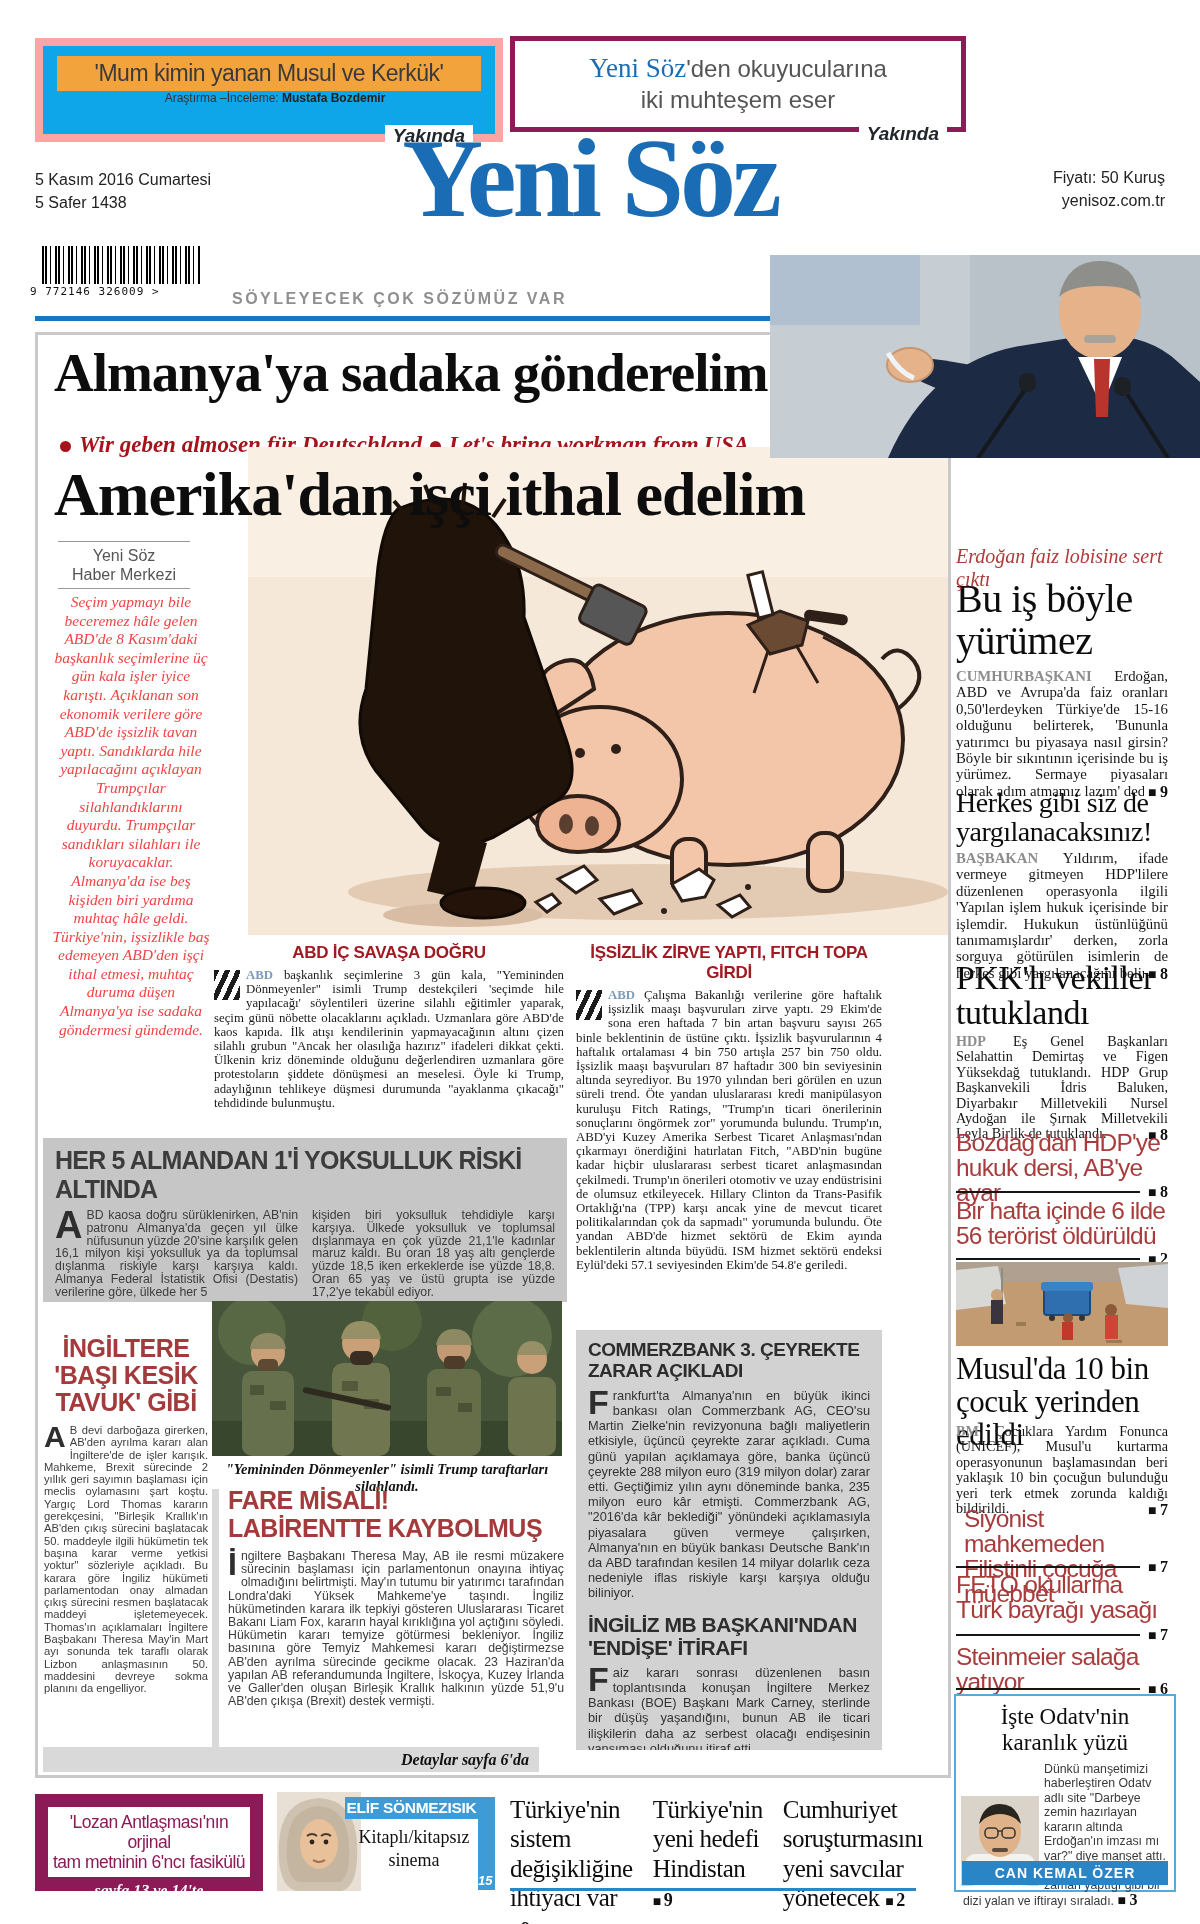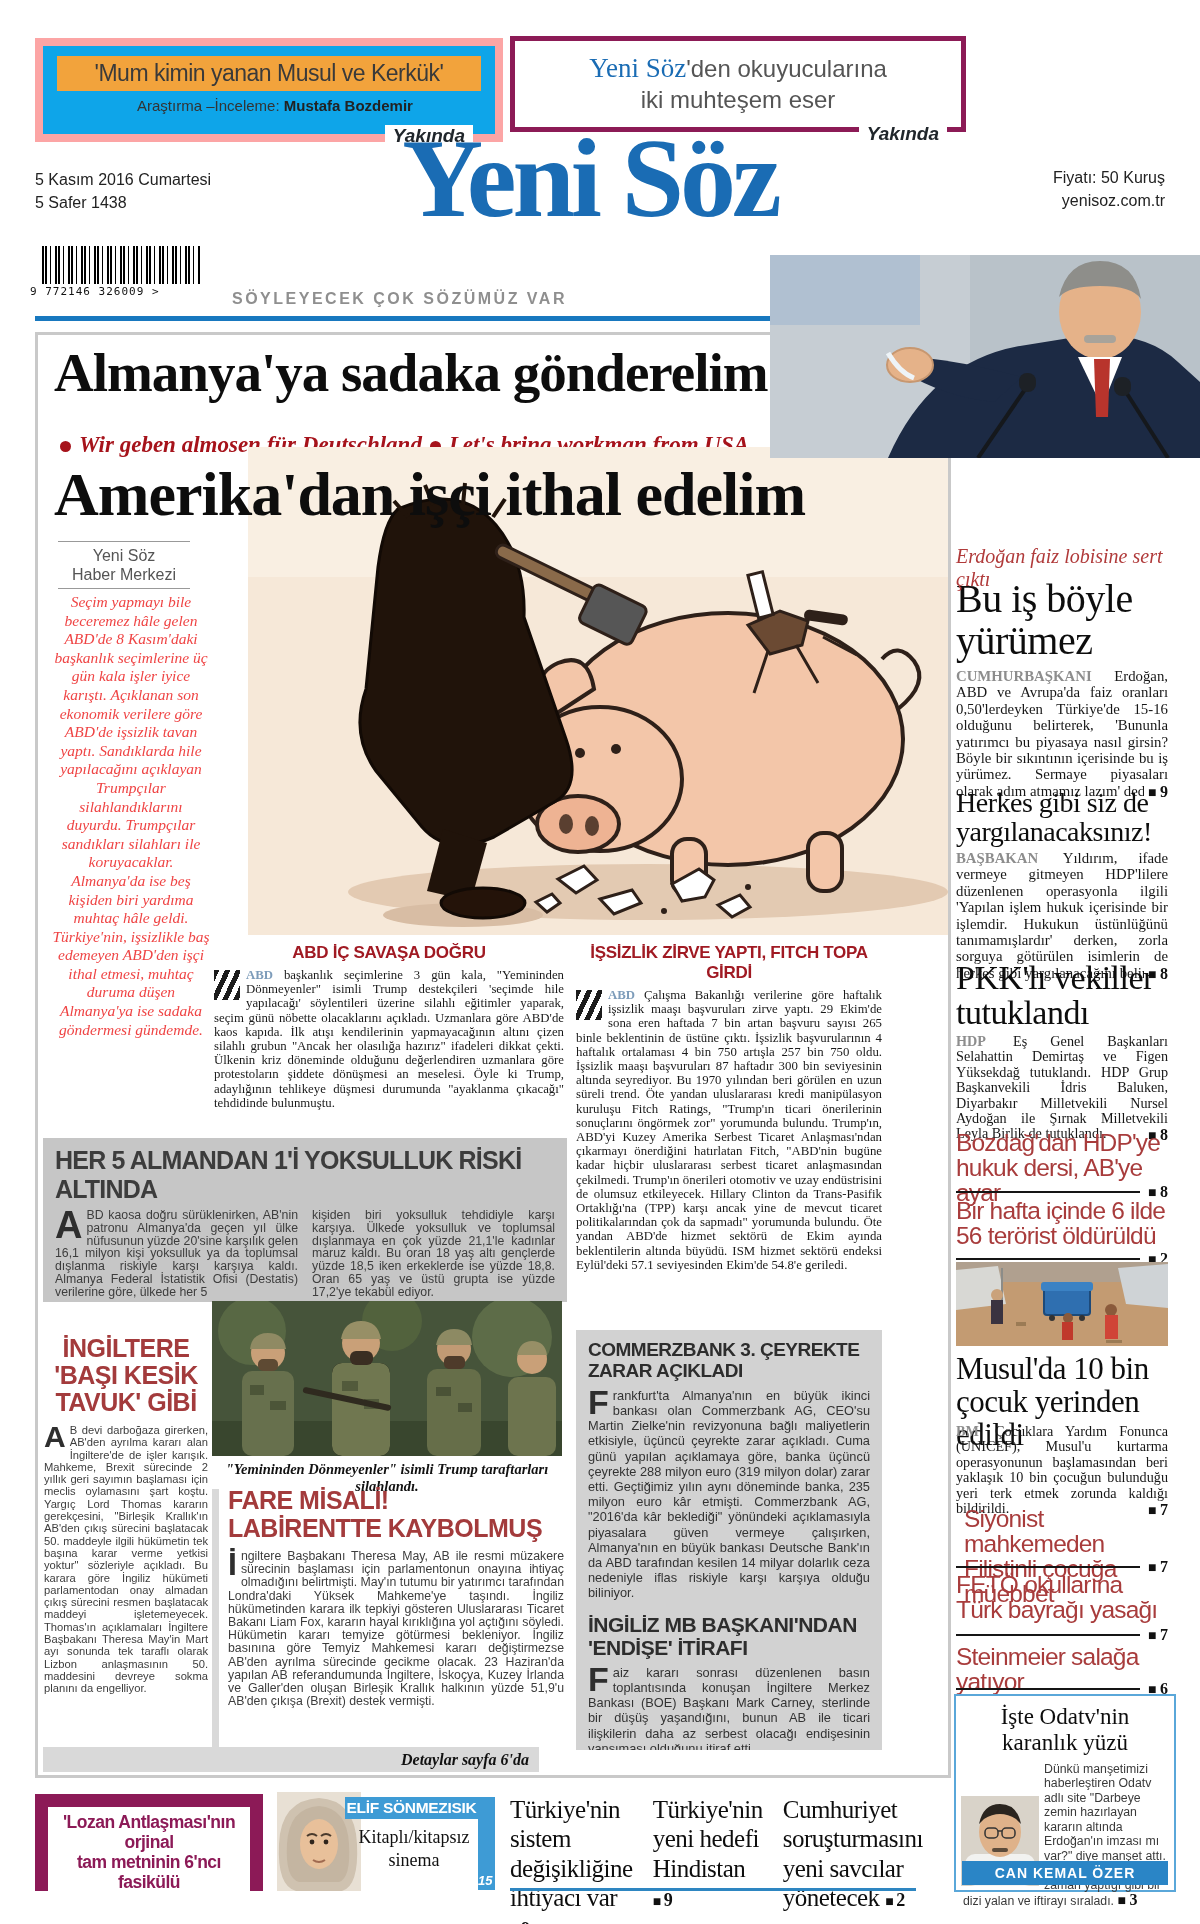--- a/index.html
+++ b/index.html
@@ -5,21 +5,21 @@
   html,body{margin:0;padding:0;background:#e8e8e8;}
   .page{position:relative;width:1200px;height:1924px;background:#fff;overflow:hidden;
         font-family:"Liberation Sans",sans-serif;color:#111;}
   .abs{position:absolute;}
   .serif{font-family:"Liberation Serif","DejaVu Serif",serif;}
 
   
   #promo-left{left:35px;top:38px;width:452px;height:88px;border:8px solid #fca5a5;background:#0ea5e9;}
   #promo-left .obar{margin:10px 14px 0 14px;background:#f2a33c;color:#3a3a3a;text-align:center;
         font-size:23px;padding:4px 0;letter-spacing:-0.5px;}
-  #promo-left .psub{text-align:center;font-size:15px;color:#333;margin-top:6px;padding-left:12px;}
+  #promo-left .psub{text-align:center;font-size:12px;color:#333;padding-left:12px;}
   #promo-left .psub b{color:#222;}
   .yakinda{position:absolute;right:22px;bottom:-13px;background:#fff;padding:0 8px;
         font-style:italic;font-weight:bold;font-size:19px;color:#20262b;}
   #promo-right{left:510px;top:36px;width:446px;height:86px;border:5px solid #8c1b56;background:#fff;text-align:center;}
   #promo-right .l1{margin-top:12px;font-size:24px;color:#555;}
   #promo-right .brand{font-family:"Liberation Serif",serif;color:#1a6cb4;font-size:27px;}
   #promo-right .l2{font-size:24px;color:#555;margin-top:2px;}
   #promo-right .yakinda{right:14px;bottom:-18px;}
 
   
@@ -108,21 +108,21 @@
   #odatv{left:954px;top:1694px;width:222px;height:198px;border:2px solid #5aa7d9;background:#fff;box-sizing:border-box;}
   #odatv .otitle{font-family:"Liberation Serif",serif;font-size:23px;line-height:1.12;text-align:center;margin:8px 4px 6px 4px;color:#0d0d0d;}
   #odatv .obody{font-size:12.3px;line-height:14.6px;color:#3a3a3a;margin:0 7px;}
   #odatv .obody .ph{float:left;width:78px;height:90px;margin:34px 5px 0 -2px;}
   #odatv .obar{position:absolute;left:6px;right:6px;bottom:5px;height:24px;background:#2a85c6;color:#fff;
      font-weight:bold;font-size:14px;letter-spacing:1px;text-align:center;line-height:24px;}
 
   
   #lozan{left:35px;top:1794px;width:228px;height:97px;background:#8c1a57;box-sizing:border-box;padding:13px 13px 0 13px;}
   #lozan .lwhite{background:#fff;color:#8c1a57;text-align:center;font-size:17.5px;line-height:1.15;
-     font-weight:bold;letter-spacing:-0.5px;padding:5px 2px;}
+     font-weight:normal;letter-spacing:-0.5px;padding:5px 2px;}
   #lozan .lnote{text-align:center;color:#fff;font-family:"Liberation Serif",serif;font-style:italic;
      font-weight:bold;font-size:16px;margin-top:5px;}
   #colphoto{left:277px;top:1792px;width:84px;height:99px;}
   #colname{left:345px;top:1797px;width:133px;height:22px;background:#3e9bd5;color:#fff;font-weight:bold;
      font-size:15.5px;text-align:center;line-height:22px;letter-spacing:-0.3px;}
   #colpiece{left:350px;top:1826px;width:128px;text-align:center;font-family:"Liberation Serif",serif;
      font-size:18px;line-height:1.25;color:#111;}
   #colpage{left:478px;top:1797px;width:17px;height:93px;background:#3e9bd5;}
   #colpage span{position:absolute;bottom:2px;left:0;right:8px;text-align:center;color:#fff;
      font-style:italic;font-weight:bold;font-size:13px;}

